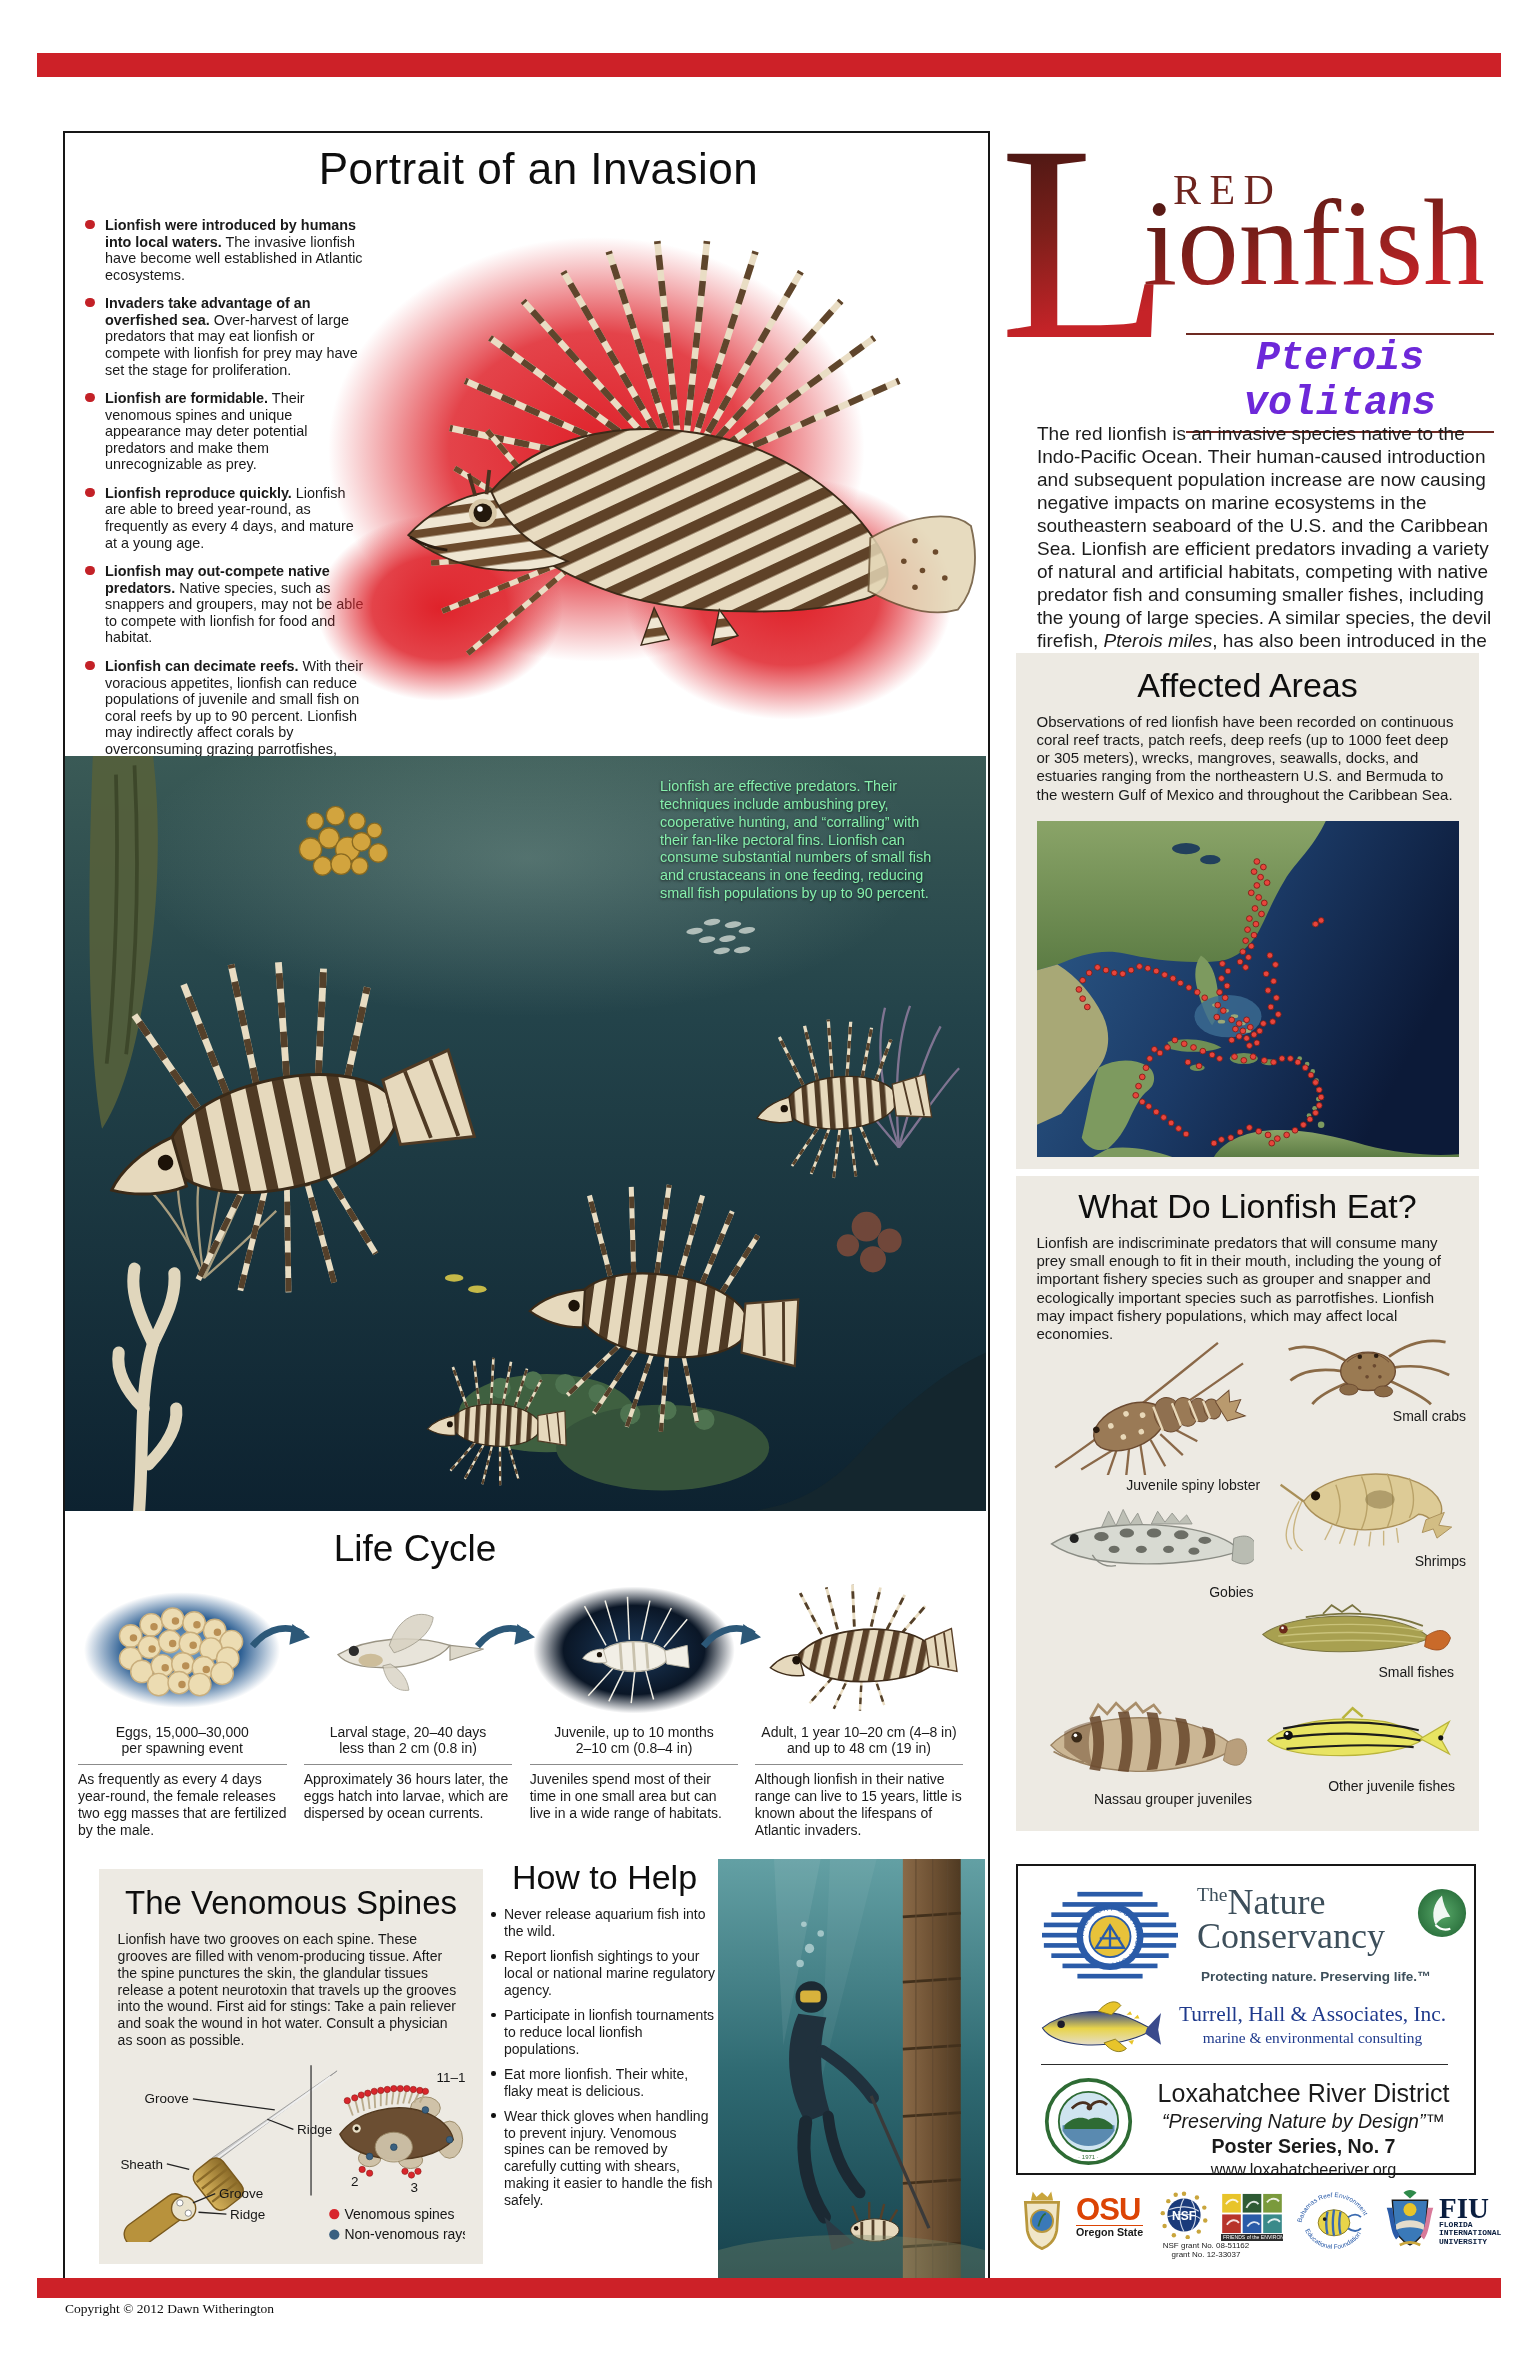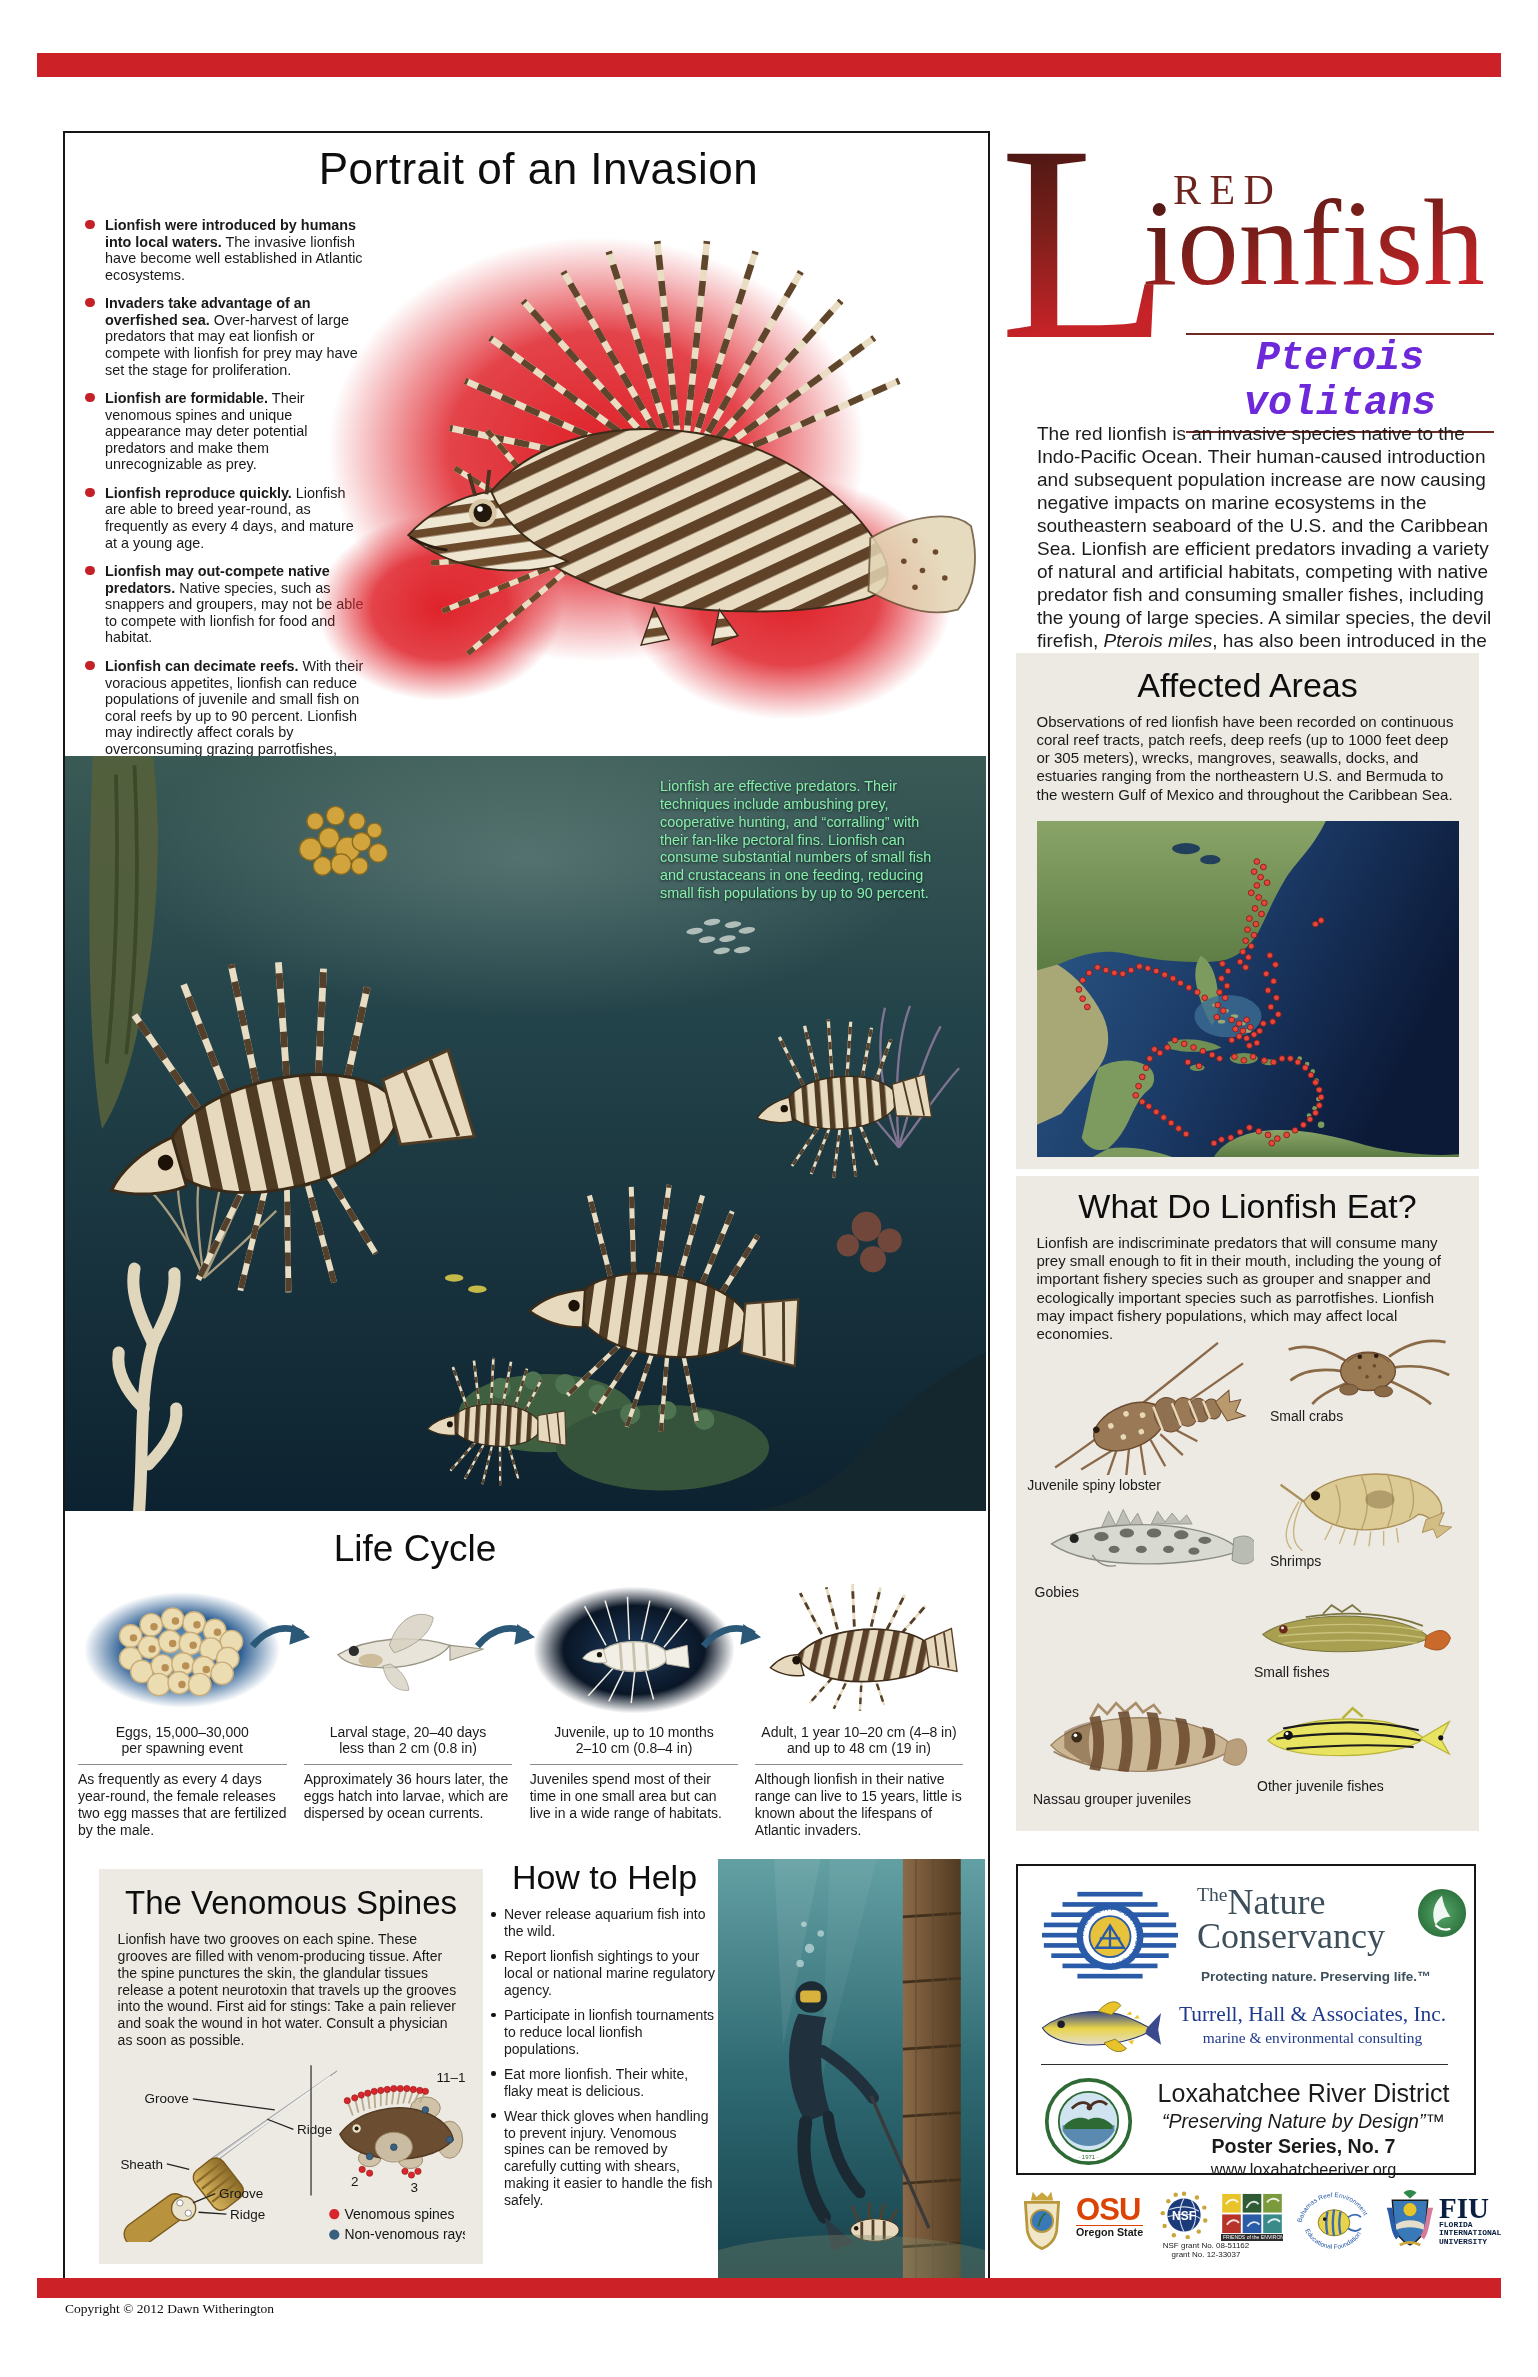--- a/index.html
+++ b/index.html
@@ -45,21 +45,21 @@
   .logo-ionfish{position:absolute;left:140px;top:20.5px;font-size:123px;line-height:1;}
   .logo-species{position:absolute;left:183px;top:173px;width:308px;text-align:center;border-top:2.8px solid #6e2a22;border-bottom:2.8px solid #6e2a22;padding:0.9px 0 4.7px;font-family:Liberation Mono, monospace;font-style:italic;font-weight:bold;font-size:40px;color:#6d28d9;}
   .intro{position:absolute;left:1037px;top:375px;width:466px;font-size:19px;line-height:1.21;color:#1c1c1c;margin-top:48px;}
   .panel{position:absolute;left:1016px;background:var(--beige);}
   .panel-title{font-size:34px;text-align:center;color:#0e0e0e;}
   .panel-body{font-size:15px;line-height:1.22;margin:7.5px 20.5px 0;}
   .affected{top:653px;width:463px;height:516px;}
   .what{top:1176px;width:463px;height:655px;}
   .map{position:absolute;left:20.5px;top:168px;width:422px;height:336px;}
   .mapdot{fill:#e8453c;stroke:#7c1a14;stroke-width:.9;}
-  .prey{position:absolute;text-align:left;}
+  .prey{position:absolute;text-align:right;}
   .prey-label{font-size:14px;line-height:1.15;margin-top:1.9px;}
   .sponsors{position:absolute;left:1016px;top:1864px;width:460px;height:311px;border:2.8px solid #161616;background:#fff;}
   .tnc-name{position:absolute;left:179px;top:18.6px;font-family:"Liberation Serif",serif;color:#3d4f5b;line-height:.95;}
   .tnc-the{font-size:19.6px;vertical-align:13px;}
   .tnc-big{font-size:36px;}
   .tnc-tag{position:absolute;left:183px;top:103px;font-size:13.5px;font-weight:bold;color:#3d4f5b;}
   .turrell-name{position:absolute;left:147px;top:136px;width:295px;text-align:center;font-family:"Liberation Serif",serif;font-size:21.4px;color:#1f3a8c;}
   .turrell-tag{position:absolute;left:147px;top:163px;width:295px;text-align:center;font-family:"Liberation Serif",serif;font-size:15.4px;color:#1f3a8c;}
   .sp-rule{position:absolute;left:23px;top:198px;width:407px;border-top:1.9px solid #2c2c2c;}
   .lox-text{position:absolute;left:127px;top:213px;width:317px;text-align:center;}

